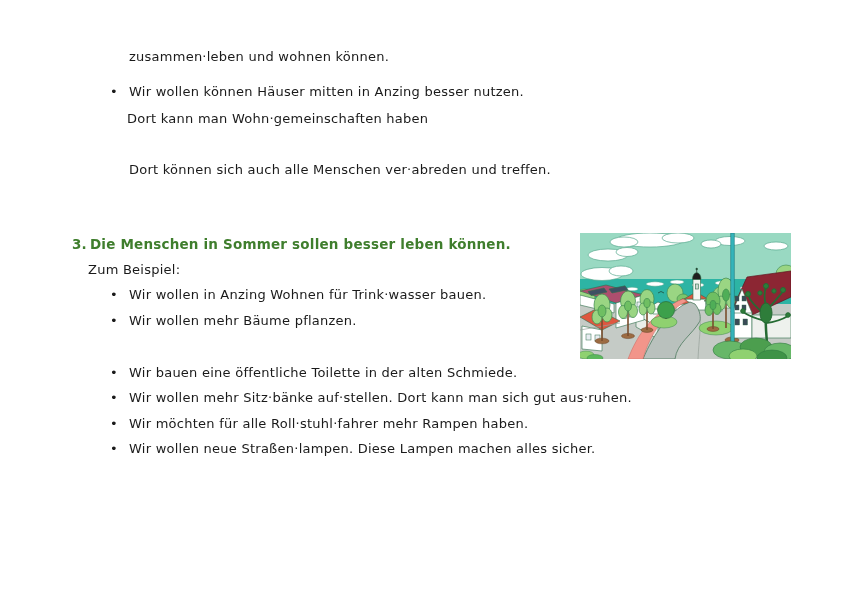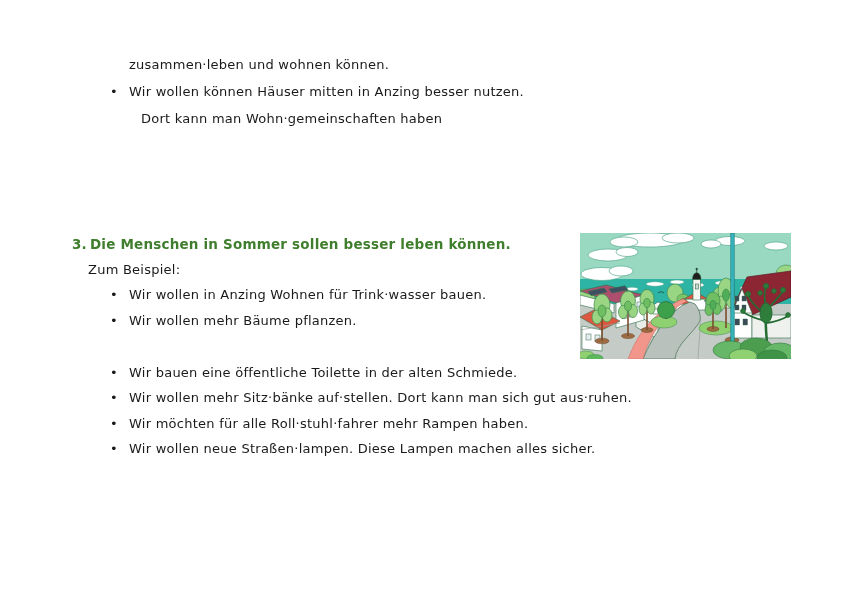--- a/index.html
+++ b/index.html
@@ -16,27 +16,28 @@
     font-size:13.5px;font-weight:bold;color:#3f7e2d;letter-spacing:0.2px;line-height:17px;
   }
   .illustration{position:absolute;margin:0;left:580px;top:233px;width:211px;height:126px;}
   .illustration svg{display:block;}
 </style>
 </head>
 <body>
 
 <div class="page">
 
-  <div class="tline" style="top:56px;left:129px">zusammen·leben und wohnen können.</div>
+  <div class="tline" style="top:48px;left:129px">zusammen·leben und wohnen können.</div>
 
   <div class="tline brow" style="top:83px;left:110px">
     <span class="bullet">•</span>
     <span>Wir wollen können Häuser mitten in Anzing besser nutzen.</span>
   </div>
-  <div class="tline" style="top:110px;left:141px">Dort kann man Wohn·gemeinschaften haben</div>
+  <div class="tline" style="top:110px;left:127px">Dort kann man Wohn·gemeinschaften haben</div>
+  <div class="tline" style="top:161px;left:129px">Dort können sich auch alle Menschen ver·abreden und treffen.</div>
 
   <h2 class="heading" style="top:236px;left:72px">
     <span>3.</span>
     <span>Die Menschen in Sommer sollen besser leben können.</span>
   </h2>
 
   <div class="tline" style="top:261px;left:88px">Zum Beispiel:</div>
 
   <div class="tline brow" style="top:286px;left:110px">
     <span class="bullet">•</span>

